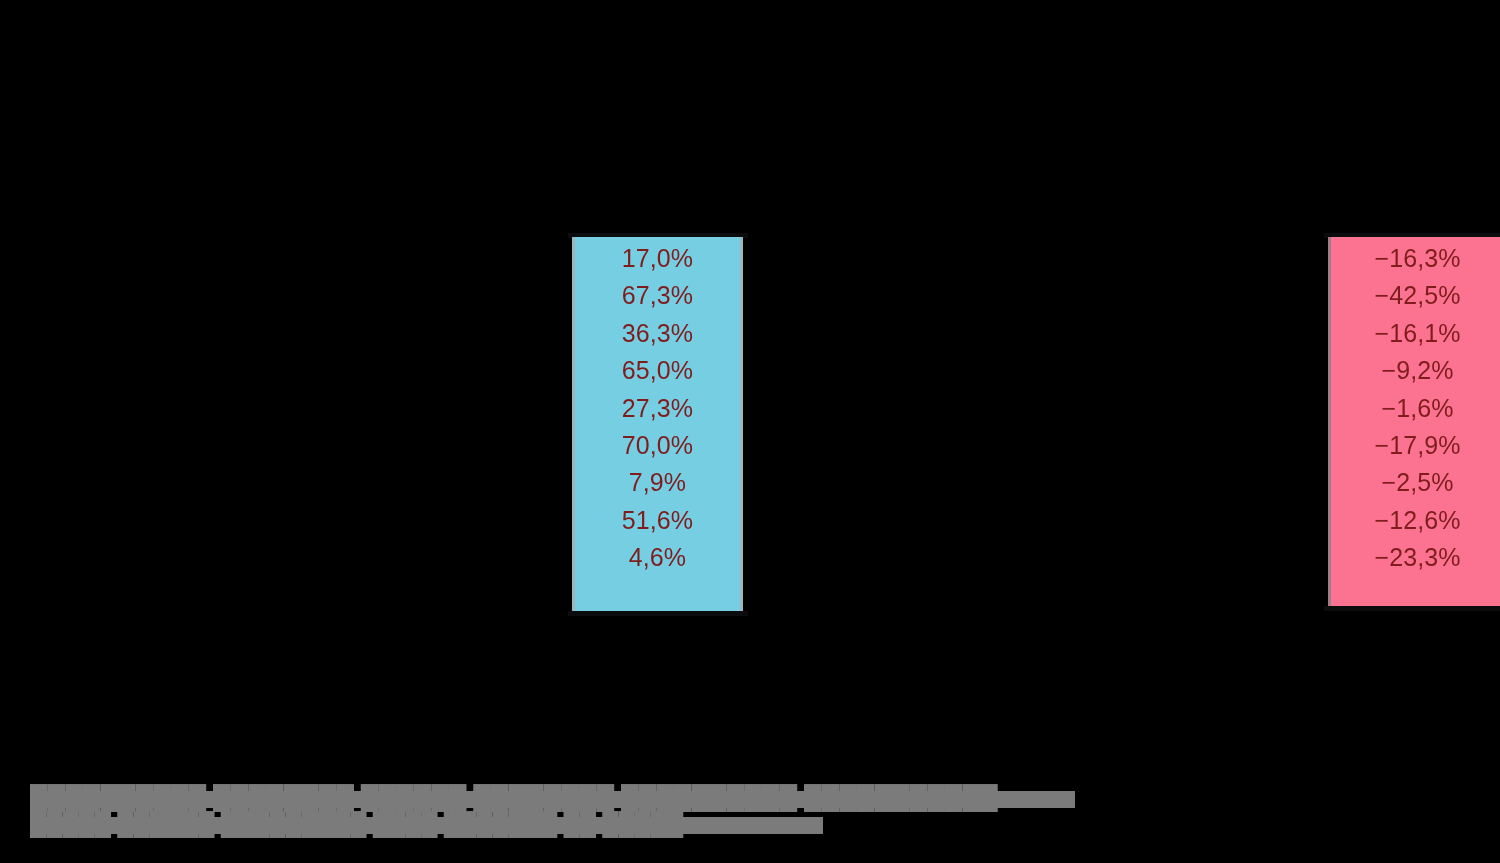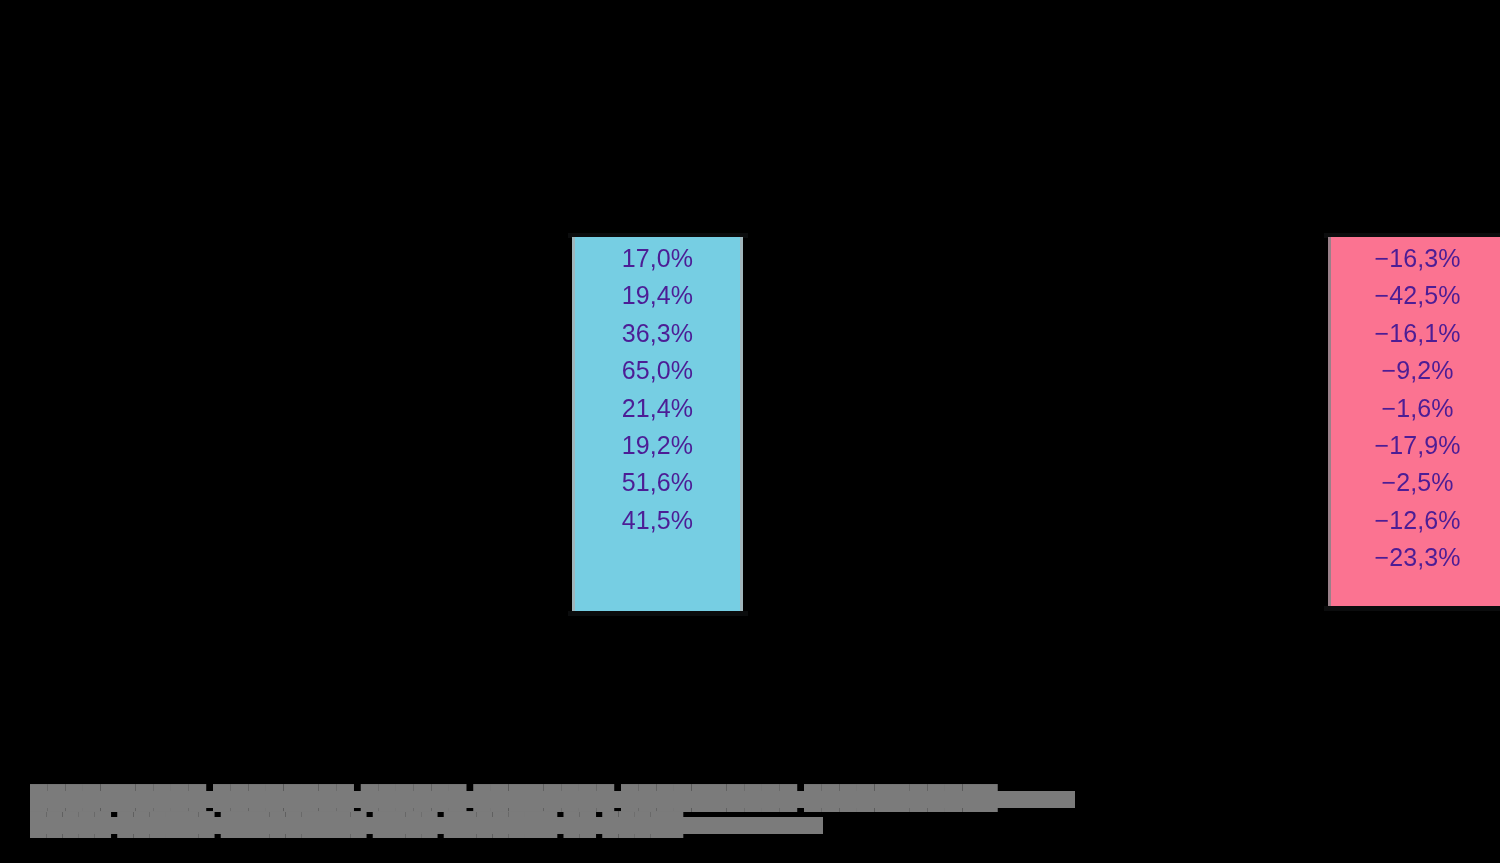--- a/index.html
+++ b/index.html
@@ -37,21 +37,21 @@
     justify-content: flex-start;
   }
 
   .value-column .cell {
     width: 100%;
     height: 37.4px;
     line-height: 37.4px;
     text-align: center;
     font-size: 25px;
     font-weight: 400;
-    color: #4c1d95;
+    color: #7f1d1d;
     letter-spacing: 0.1px;
     white-space: nowrap;
   }
 
   
   #positive-column {
     left: 572px;
     top: 237px;
     width: 171px;
     height: 375px;
@@ -126,27 +126,28 @@
 </style>
 </head>
 <body>
 
 <div id="canvas">
 
   <div class="rule" id="positive-rule-top"></div>
 
   <div class="value-column" id="positive-column">
     <div class="cell">17,0%</div>
-    <div class="cell">19,4%</div>
+    <div class="cell">67,3%</div>
     <div class="cell">36,3%</div>
     <div class="cell">65,0%</div>
-    <div class="cell">21,4%</div>
-    <div class="cell">19,2%</div>
+    <div class="cell">27,3%</div>
+    <div class="cell">70,0%</div>
+    <div class="cell">7,9%</div>
     <div class="cell">51,6%</div>
-    <div class="cell">41,5%</div>
+    <div class="cell">4,6%</div>
   </div>
 
   <div class="rule" id="positive-rule-bottom"></div>
 
   <div class="rule" id="negative-rule-top"></div>
 
   <div class="value-column" id="negative-column">
     <div class="cell">−16,3%</div>
     <div class="cell">−42,5%</div>
     <div class="cell">−16,1%</div>

